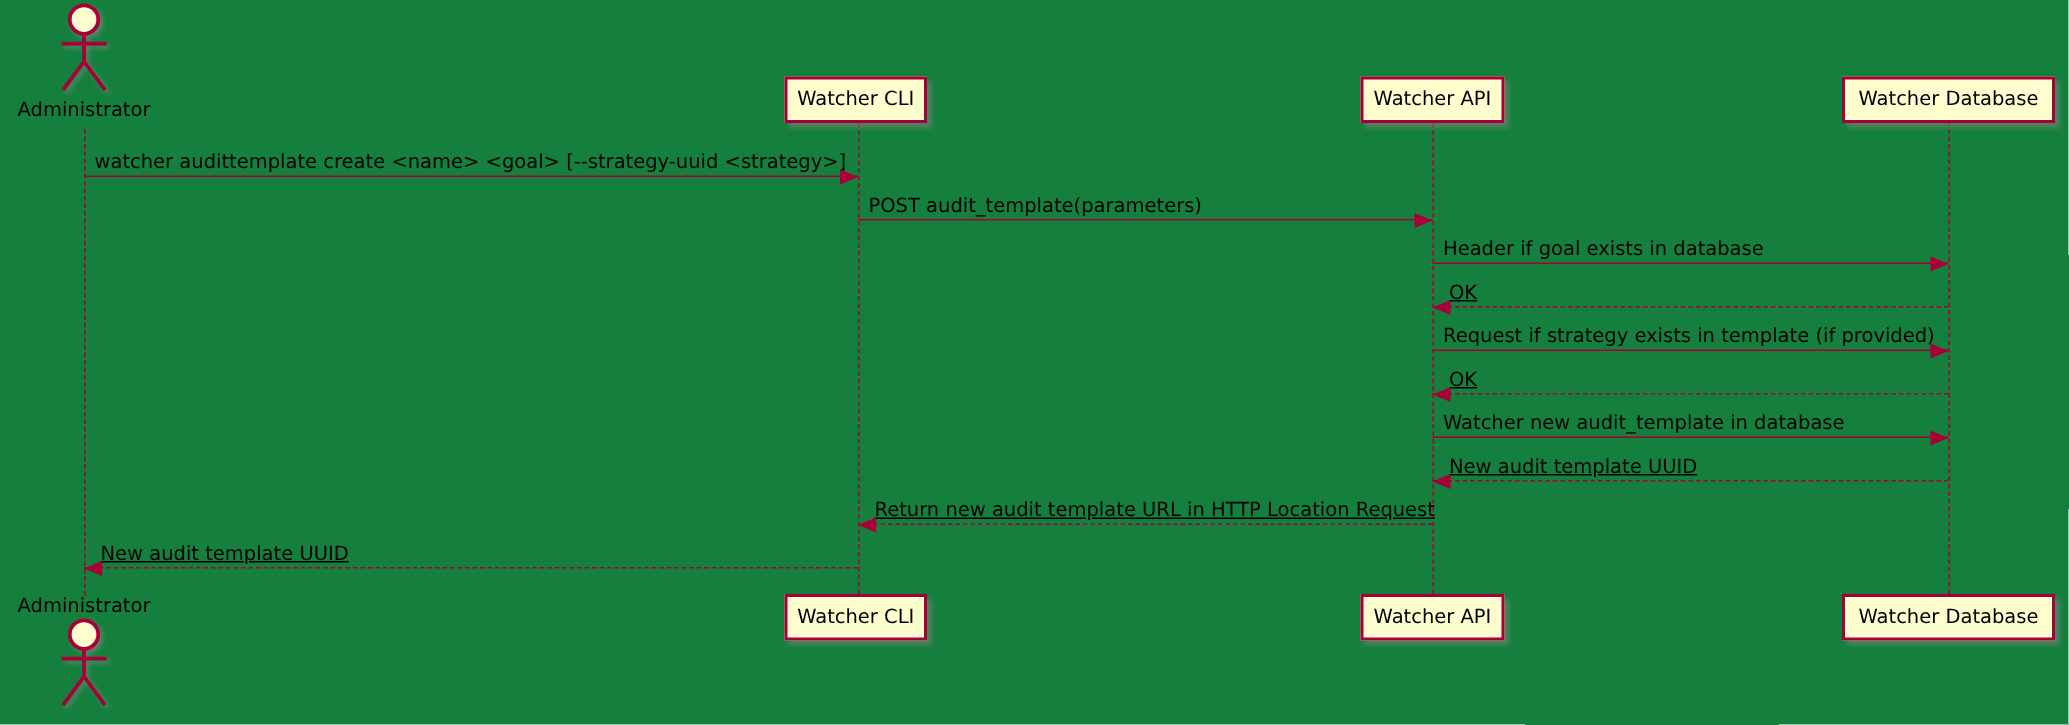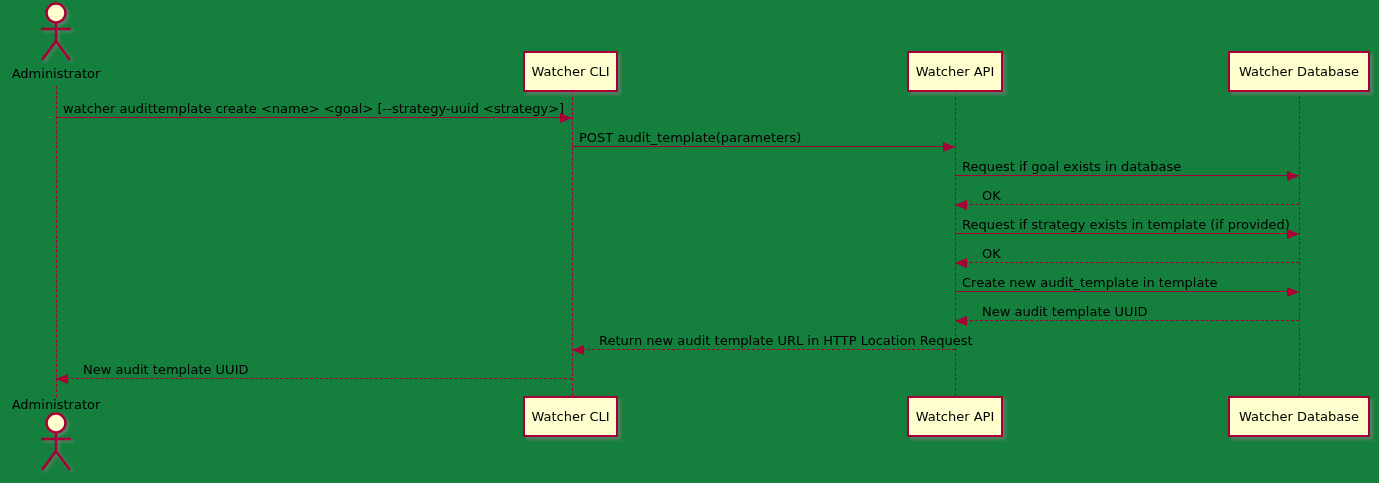--- a/index.html
+++ b/index.html
@@ -12,21 +12,21 @@
   .canvas{
     position:relative;
     width:1379px;height:483px;
     background:#15803d;
     overflow:hidden;
   }
   
   .pbox{
     position:absolute;
     box-sizing:border-box;
-    height:41px;
+    height:31px;
     background:var(--fill);
     border:2px solid var(--accent);
     box-shadow:3px 3px 3px rgba(130,130,130,0.55);
     display:flex;align-items:center;justify-content:center;
     font-size:13px;
     white-space:nowrap;
   }
   
   .lifeline{
     position:absolute;
@@ -49,21 +49,21 @@
   .message{position:absolute;height:19px;}
   .msg-line{
     position:absolute;left:0;right:0;bottom:0;height:0;
     border-top:1px solid var(--accent);
   }
   .message.dashed .msg-line{border-top-style:dashed;}
   .msg-label{
     position:absolute;bottom:2px;left:7px;
     font-size:13px;white-space:nowrap;
   }
-  .message.left .msg-label{left:27px;}
+  .message.left .msg-label{left:11px;text-decoration:underline;}
   .arrowhead{
     position:absolute;bottom:-5px;width:0;height:0;
     border-top:5px solid transparent;
     border-bottom:5px solid transparent;
   }
   .message.right .arrowhead{right:0;border-left:12px solid var(--accent);}
   .message.left  .arrowhead{left:0;border-right:12px solid var(--accent);}
 </style>
 </head>
 <body>
@@ -94,21 +94,21 @@
     <div class="arrowhead"></div>
   </div>
 
   <div class="message solid right" style="left:572px;top:128px;width:383px;">
     <span class="msg-label">POST audit_template(parameters)</span>
     <div class="msg-line"></div>
     <div class="arrowhead"></div>
   </div>
 
   <div class="message solid right" style="left:955px;top:157px;width:344px;">
-    <span class="msg-label">Request if goal exists in database</span>
+    <span class="msg-label">Header if goal exists in database</span>
     <div class="msg-line"></div>
     <div class="arrowhead"></div>
   </div>
 
   <div class="message dashed left" style="left:955px;top:186px;width:344px;">
     <span class="msg-label">OK</span>
     <div class="msg-line"></div>
     <div class="arrowhead"></div>
   </div>
 
@@ -118,21 +118,21 @@
     <div class="arrowhead"></div>
   </div>
 
   <div class="message dashed left" style="left:955px;top:244px;width:344px;">
     <span class="msg-label">OK</span>
     <div class="msg-line"></div>
     <div class="arrowhead"></div>
   </div>
 
   <div class="message solid right" style="left:955px;top:273px;width:344px;">
-    <span class="msg-label">Create new audit_template in template</span>
+    <span class="msg-label">Watcher new audit_template in database</span>
     <div class="msg-line"></div>
     <div class="arrowhead"></div>
   </div>
 
   <div class="message dashed left" style="left:955px;top:302px;width:344px;">
     <span class="msg-label">New audit template UUID</span>
     <div class="msg-line"></div>
     <div class="arrowhead"></div>
   </div>
 

